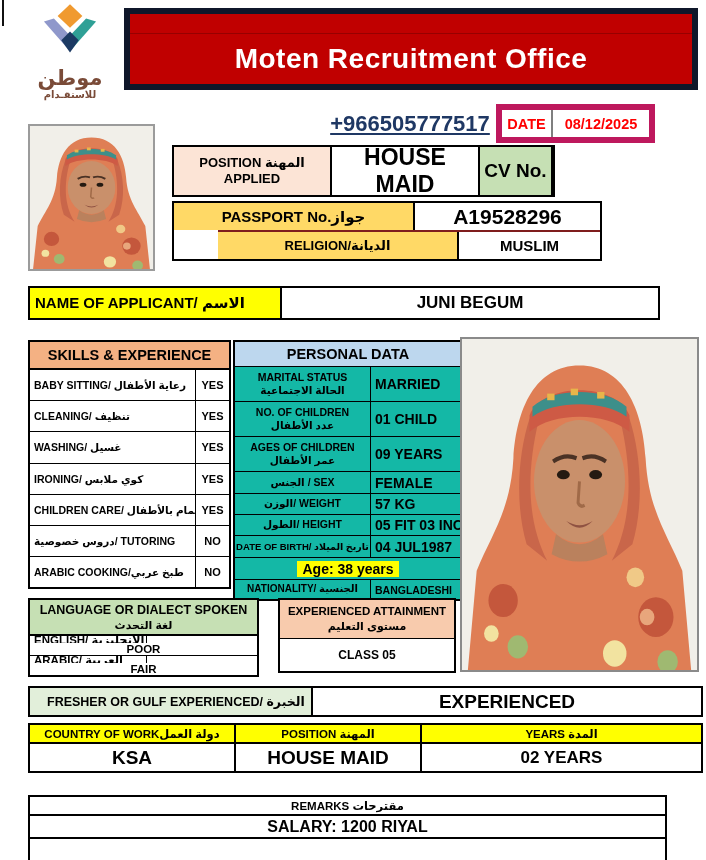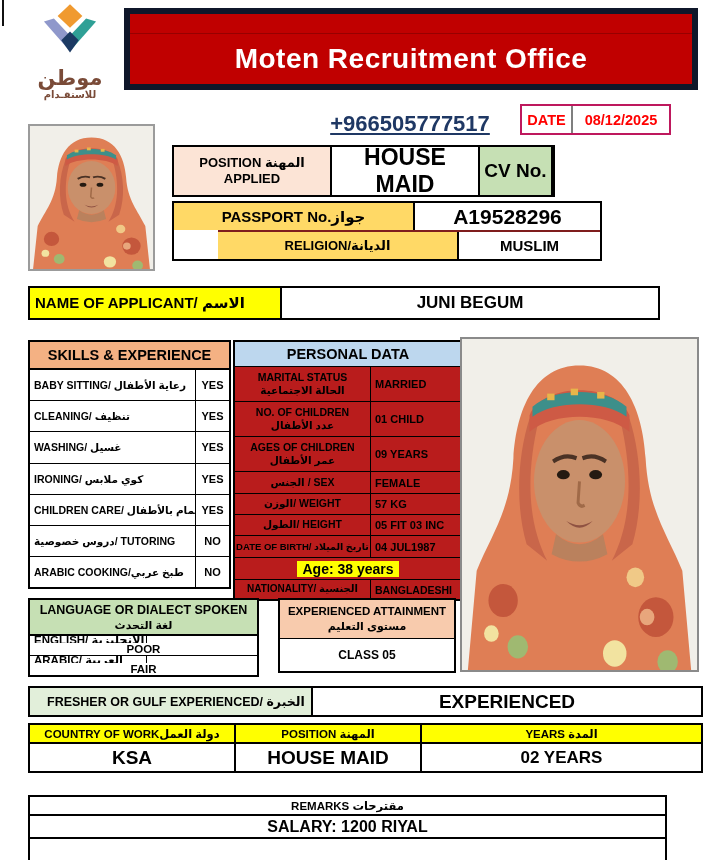--- a/index.html
+++ b/index.html
@@ -19,21 +19,21 @@
   
   .banner{left:124px;top:8px;width:574px;height:82px;background:#C00000;
           border:6px solid #0f172a;box-sizing:border-box;}
   .banner::after{content:"";position:absolute;left:0;right:0;top:19px;height:1px;background:rgba(0,0,0,.22);}
   .banner-title{position:absolute;left:0;right:0;top:20px;bottom:0;display:flex;align-items:center;justify-content:center;
           color:#fff;font-size:28px;font-weight:700;letter-spacing:.5px;}
 
   
   .phone{left:290px;top:111px;width:240px;text-align:center;font-size:22px;font-weight:700;
          color:#1F3864;text-decoration:underline;cursor:pointer;}
-  .date-box{left:520px;top:104px;height:27px;display:flex;border:2px solid #be185d;background:#fff;}
+  .date-box{left:496px;top:104px;height:27px;display:flex;border:6px solid #be185d;background:#fff;}
   .date-label{width:49px;border-right:2px solid #7F7F7F;color:#FF0000;font-size:14.5px;font-weight:700;}
   .date-value{width:96px;color:#FF0000;font-size:14.5px;font-weight:700;}
 
   
   .photo-small{left:28px;top:124px;width:127px;height:147px;border:2px solid #9b9b9b;box-sizing:border-box;background:#EFEDE7;}
   .photo-large{left:460px;top:337px;width:239px;height:335px;border:2px solid #8a8a8a;box-sizing:border-box;background:#F7F5F1;}
   .photo-small svg,.photo-large svg{display:block;width:100%;height:100%;}
 
   
   .pos-table{left:172px;top:145px;height:48px;display:flex;border:2px solid #000;box-sizing:content-box;background:#fff;}
@@ -57,27 +57,27 @@
 
   
   .skills-table{left:28px;top:340px;width:199px;border:2px solid #000;background:#fff;}
   .sk-header{height:26px;background:#F4B183;font-size:14.5px;font-weight:700;border-bottom:2px solid #000;}
   .srow{display:flex;height:30.2px;}
   .srow+.srow{border-top:1.5px solid #000;}
   .slabel{flex:1;display:flex;align-items:center;padding-left:4px;font-size:10.5px;font-weight:700;white-space:nowrap;overflow:hidden;}
   .sval{width:33px;border-left:1.5px solid #000;font-size:11px;font-weight:700;}
 
   
-  .personal-table{left:233px;top:340px;width:226px;border:2px solid #000;background:#b91c1c;}
+  .personal-table{left:233px;top:340px;width:226px;border:2px solid #000;background:#14b8a6;}
   .pd-header{height:24px;background:#BDD7EE;font-size:14.5px;font-weight:700;border-bottom:1.5px solid #000;}
   .prow{display:flex;}
   .prow+.prow{border-top:1.5px solid #000;}
   .plabel{width:135px;border-right:1.5px solid #000;display:flex;flex-direction:column;align-items:center;justify-content:center;
           font-size:10.5px;font-weight:700;line-height:1.25;text-align:center;overflow:hidden;white-space:nowrap;}
-  .pvalue{flex:1;display:flex;align-items:center;padding-left:4px;font-size:11px;font-weight:700;white-space:nowrap;overflow:hidden;}
+  .pvalue{flex:1;display:flex;align-items:center;padding-left:4px;font-size:14px;font-weight:700;white-space:nowrap;overflow:hidden;}
   .age-row{align-items:center;justify-content:center;}
   .age-chip{background:#FFFF00;font-size:14px;font-weight:700;padding:0 5px;}
 
   
   .lang-table{left:28px;top:598px;width:227px;border:2px solid #000;background:#fff;}
   .lang-header{height:34px;background:#C6E0B4;border-bottom:2px solid #000;flex-direction:column;line-height:1.3;font-weight:700;}
   .lang-header .en{font-size:12.5px;}
   .lang-header .ar{font-size:11px;}
   .lrow{display:flex;height:19px;flex-direction:column;}
   .lrow+.lrow{border-top:1.5px solid #000;}

